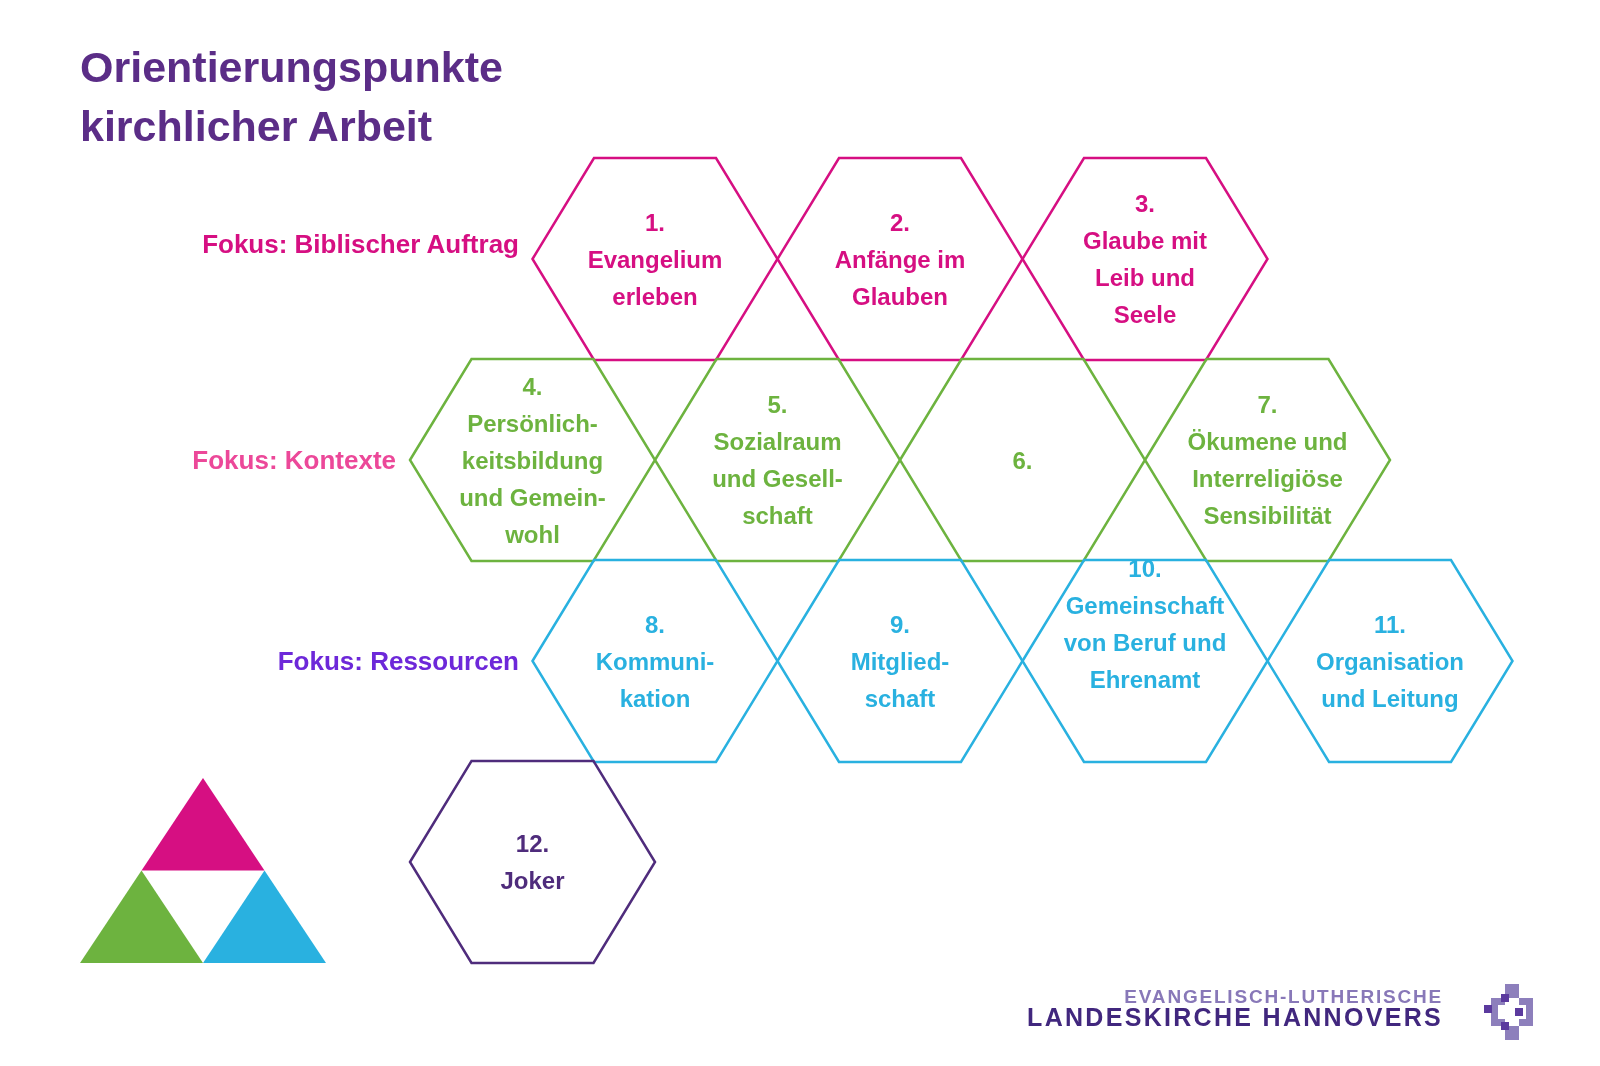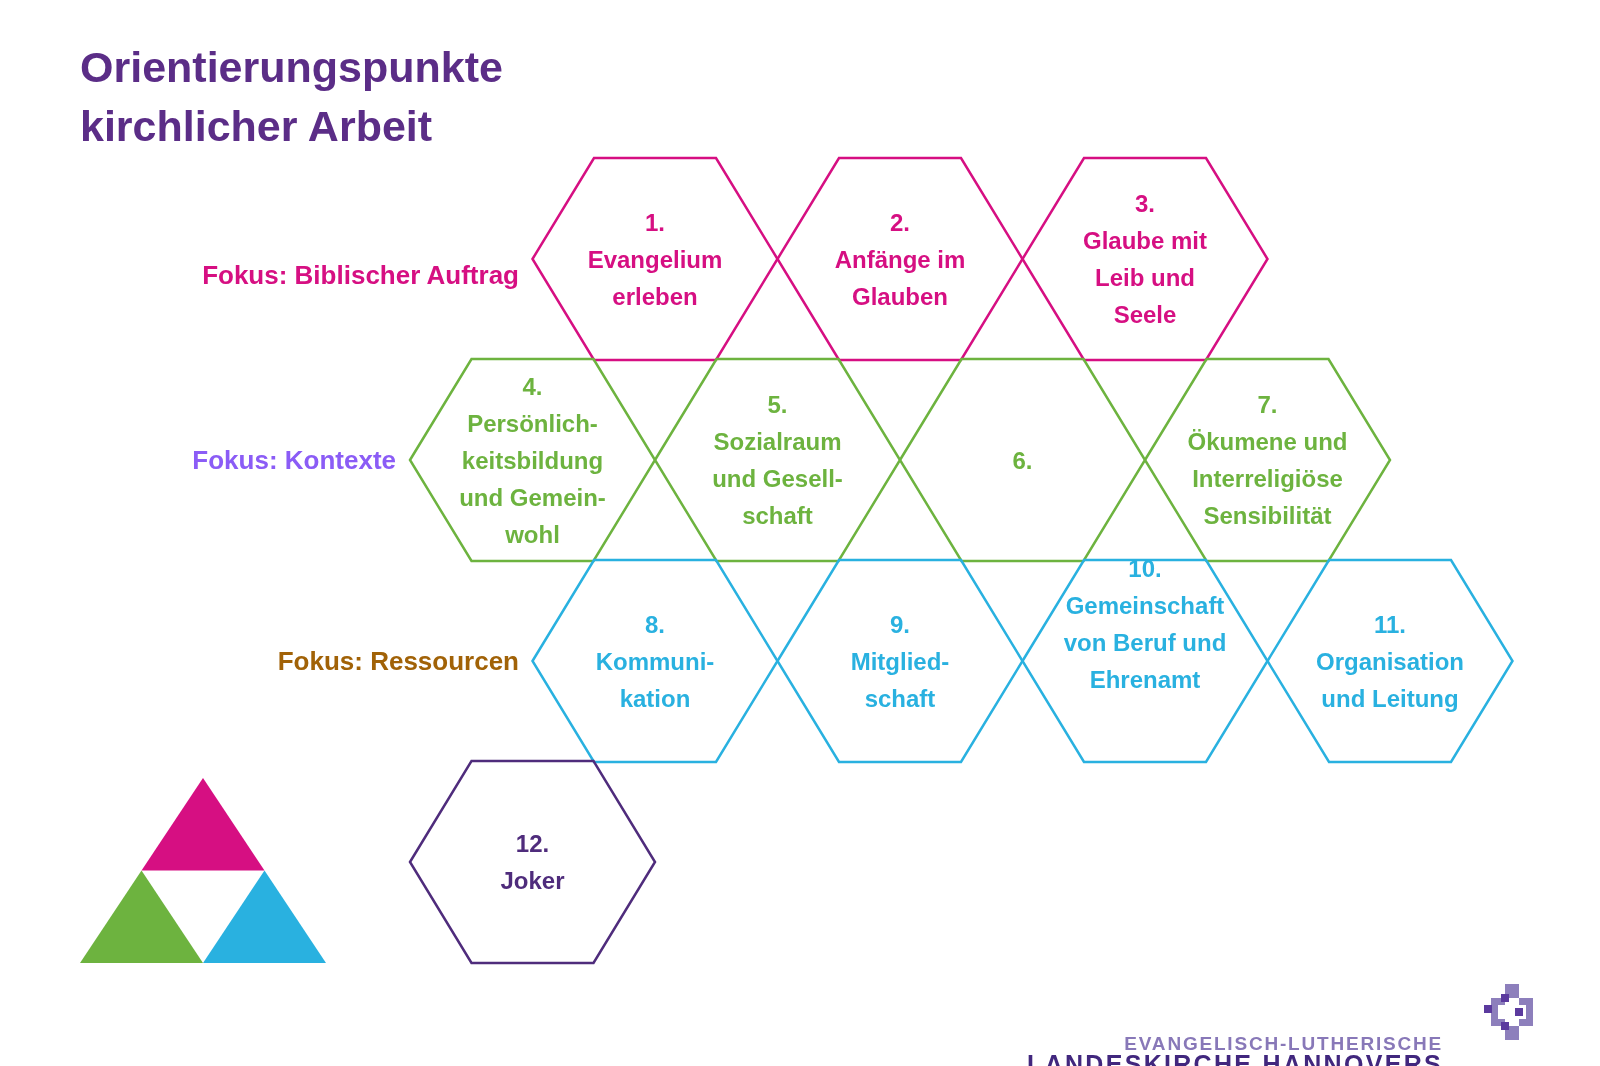--- a/index.html
+++ b/index.html
@@ -34,38 +34,38 @@
       <polygon points="900,460 961.5,359 1083.5,359 1145,460 1083.5,561 961.5,561" fill="none" stroke="#6db33f" stroke-width="2.5"></polygon>
       <polygon points="1145,460 1206.5,359 1328.5,359 1390,460 1328.5,561 1206.5,561" fill="none" stroke="#6db33f" stroke-width="2.5"></polygon>
       <polygon points="532.5,661 594,560 716,560 777.5,661 716,762 594,762" fill="none" stroke="#29b1e0" stroke-width="2.5"></polygon>
       <polygon points="777.5,661 839,560 961,560 1022.5,661 961,762 839,762" fill="none" stroke="#29b1e0" stroke-width="2.5"></polygon>
       <polygon points="1022.5,661 1084,560 1206,560 1267.5,661 1206,762 1084,762" fill="none" stroke="#29b1e0" stroke-width="2.5"></polygon>
       <polygon points="1267.5,661 1329,560 1451,560 1512.5,661 1451,762 1329,762" fill="none" stroke="#29b1e0" stroke-width="2.5"></polygon>
       <polygon points="410,862 471.5,761 593.5,761 655,862 593.5,963 471.5,963" fill="none" stroke="#4f2c7c" stroke-width="2.5"></polygon>
     </svg>
 
   <div id="overlay">
-      <div class="row-label" style="right: 1081px; top: 275px; color: rgb(214, 15, 130);">Fokus: Biblischer Auftrag</div>
+      <div class="row-label" style="right: 1081px; top: 244px; color: rgb(214, 15, 130);">Fokus: Biblischer Auftrag</div>
       <div class="hex-label" style="left: 655px; top: 259px; color: rgb(214, 15, 130);">
         <div>1.</div>
         <div>Evangelium</div>
         <div>erleben</div>
       </div>
       <div class="hex-label" style="left: 900px; top: 259px; color: rgb(214, 15, 130);">
         <div>2.</div>
         <div>Anfänge im</div>
         <div>Glauben</div>
       </div>
       <div class="hex-label" style="left: 1145px; top: 259px; color: rgb(214, 15, 130);">
         <div>3.</div>
         <div>Glaube mit</div>
         <div>Leib und</div>
         <div>Seele</div>
       </div>
-      <div class="row-label" style="right: 1204px; top: 460px; color: #8b5cf6; text-align: center;">Fokus: Kontexte</div>
+      <div class="row-label" style="right: 1204px; top: 460px; color: #ec4899; text-align: center;">Fokus: Kontexte</div>
       <div class="hex-label" style="left: 532.5px; top: 460px; color: rgb(109, 179, 63);">
         <div>4.</div>
         <div>Persönlich-</div>
         <div>keitsbildung</div>
         <div>und Gemein-</div>
         <div>wohl</div>
       </div>
       <div class="hex-label" style="left: 777.5px; top: 460px; color: rgb(109, 179, 63);">
         <div>5.</div>
         <div>Sozialraum</div>
@@ -74,21 +74,21 @@
       </div>
       <div class="hex-label" style="left: 1022.5px; top: 460px; color: rgb(109, 179, 63);">
         <div>6.</div>
       </div>
       <div class="hex-label" style="left: 1267.5px; top: 460px; color: rgb(109, 179, 63);">
         <div>7.</div>
         <div>Ökumene und</div>
         <div>Interreligiöse</div>
         <div>Sensibilität</div>
       </div>
-      <div class="row-label" style="right: 1081px; top: 661px; color: #a16207;">Fokus: Ressourcen</div>
+      <div class="row-label" style="right: 1081px; top: 661px; color: #6d28d9;">Fokus: Ressourcen</div>
       <div class="hex-label" style="left: 655px; top: 661px; color: rgb(41, 177, 224);">
         <div>8.</div>
         <div>Kommuni-</div>
         <div>kation</div>
       </div>
       <div class="hex-label" style="left: 900px; top: 661px; color: rgb(41, 177, 224);">
         <div>9.</div>
         <div>Mitglied-</div>
         <div>schaft</div>
       </div>
@@ -109,21 +109,21 @@
       </div>
     </div>
 
   <svg class="triangle-logo-svg" width="246" height="186" viewBox="0 0 246 186">
     <polygon id="tri-top" points="123,0 61.5,92.5 184.5,92.5" fill="#d60f82"></polygon>
     <polygon id="tri-left" points="61.5,92.5 0,185 123,185" fill="#6db33f"></polygon>
     <polygon id="tri-right" points="184.5,92.5 123,185 246,185" fill="#29b1e0"></polygon>
   </svg>
 
   <div class="footer-text">
-    <div class="footer-line1" id="footer-l1" style="color: rgb(136, 120, 184); margin-top: 47px;">EVANGELISCH-LUTHERISCHE</div>
+    <div class="footer-line1" id="footer-l1" style="color: rgb(136, 120, 184);">EVANGELISCH-LUTHERISCHE</div>
     <div class="footer-line2" id="footer-l2" style="color: rgb(65, 39, 126);">LANDESKIRCHE HANNOVERS</div>
   </div>
 
   <svg class="cross-logo-svg" width="68" height="62" viewBox="0 0 68 62">
     <g id="cross-medium" fill="#8d7fbc">
       <rect x="27" y="0" width="14" height="14"></rect>
       <rect x="13" y="14" width="14" height="14"></rect>
       <rect x="41" y="14" width="14" height="14"></rect>
       <rect x="13" y="28" width="14" height="14"></rect>
       <rect x="41" y="28" width="14" height="14"></rect>

